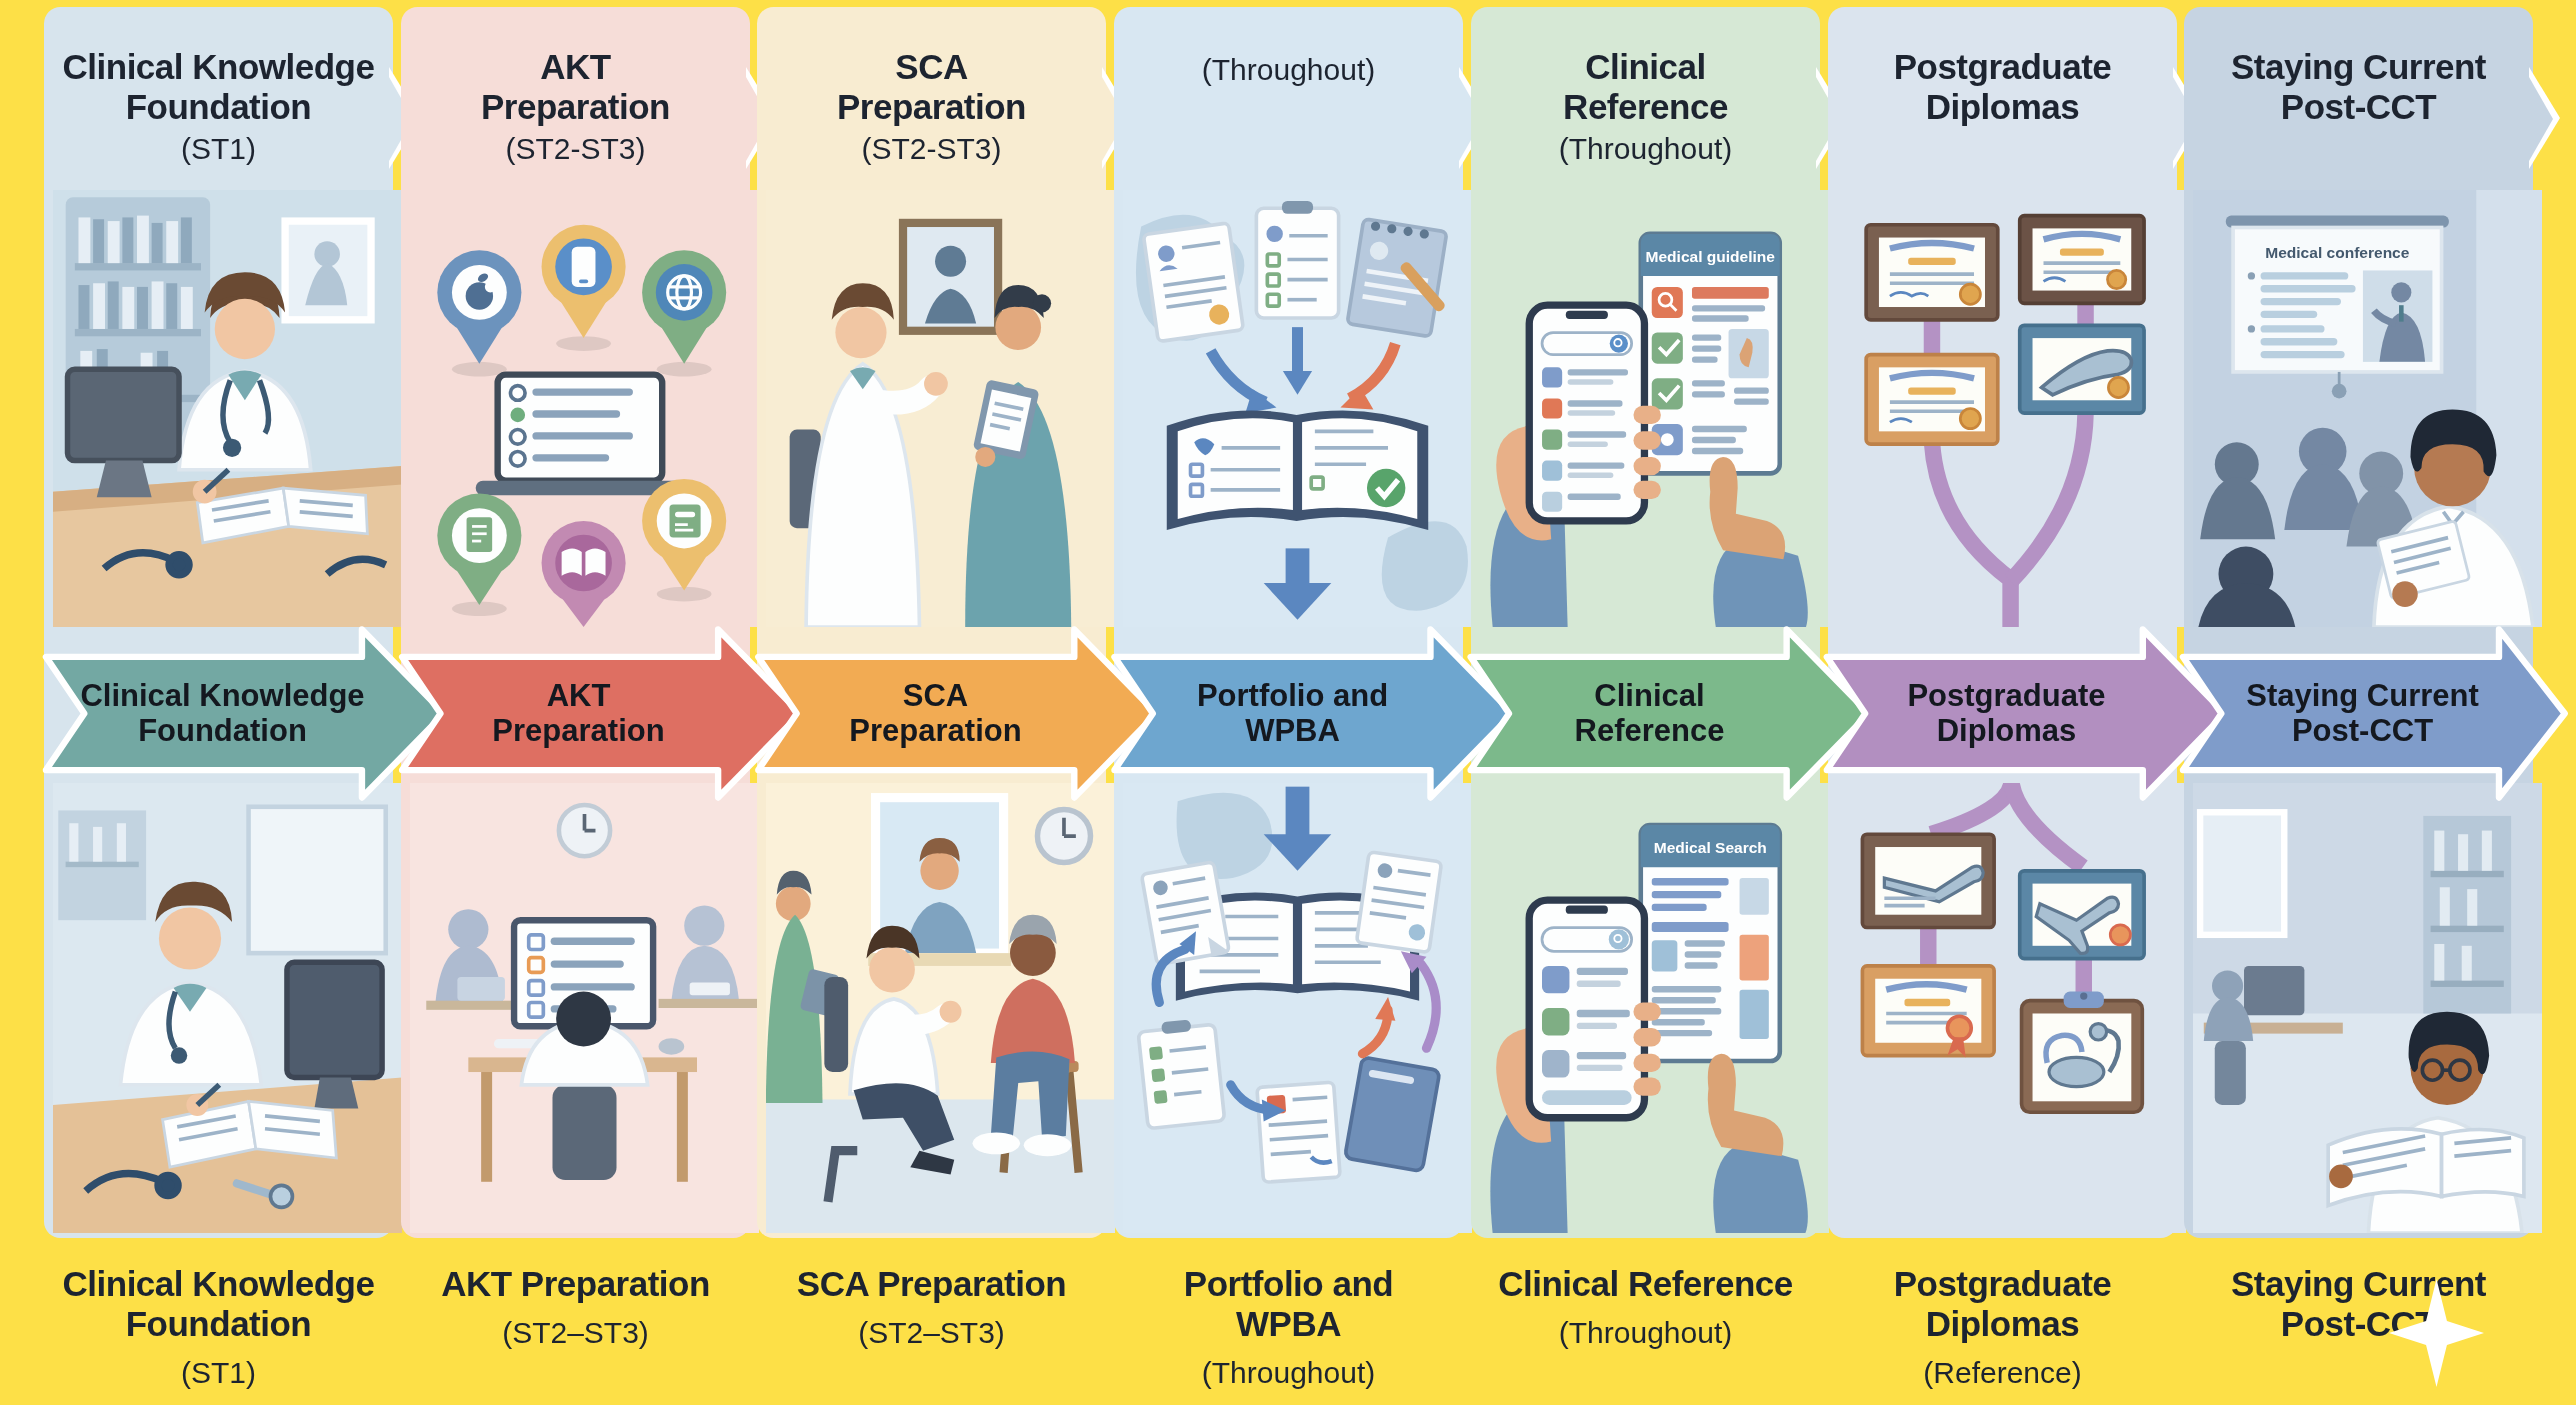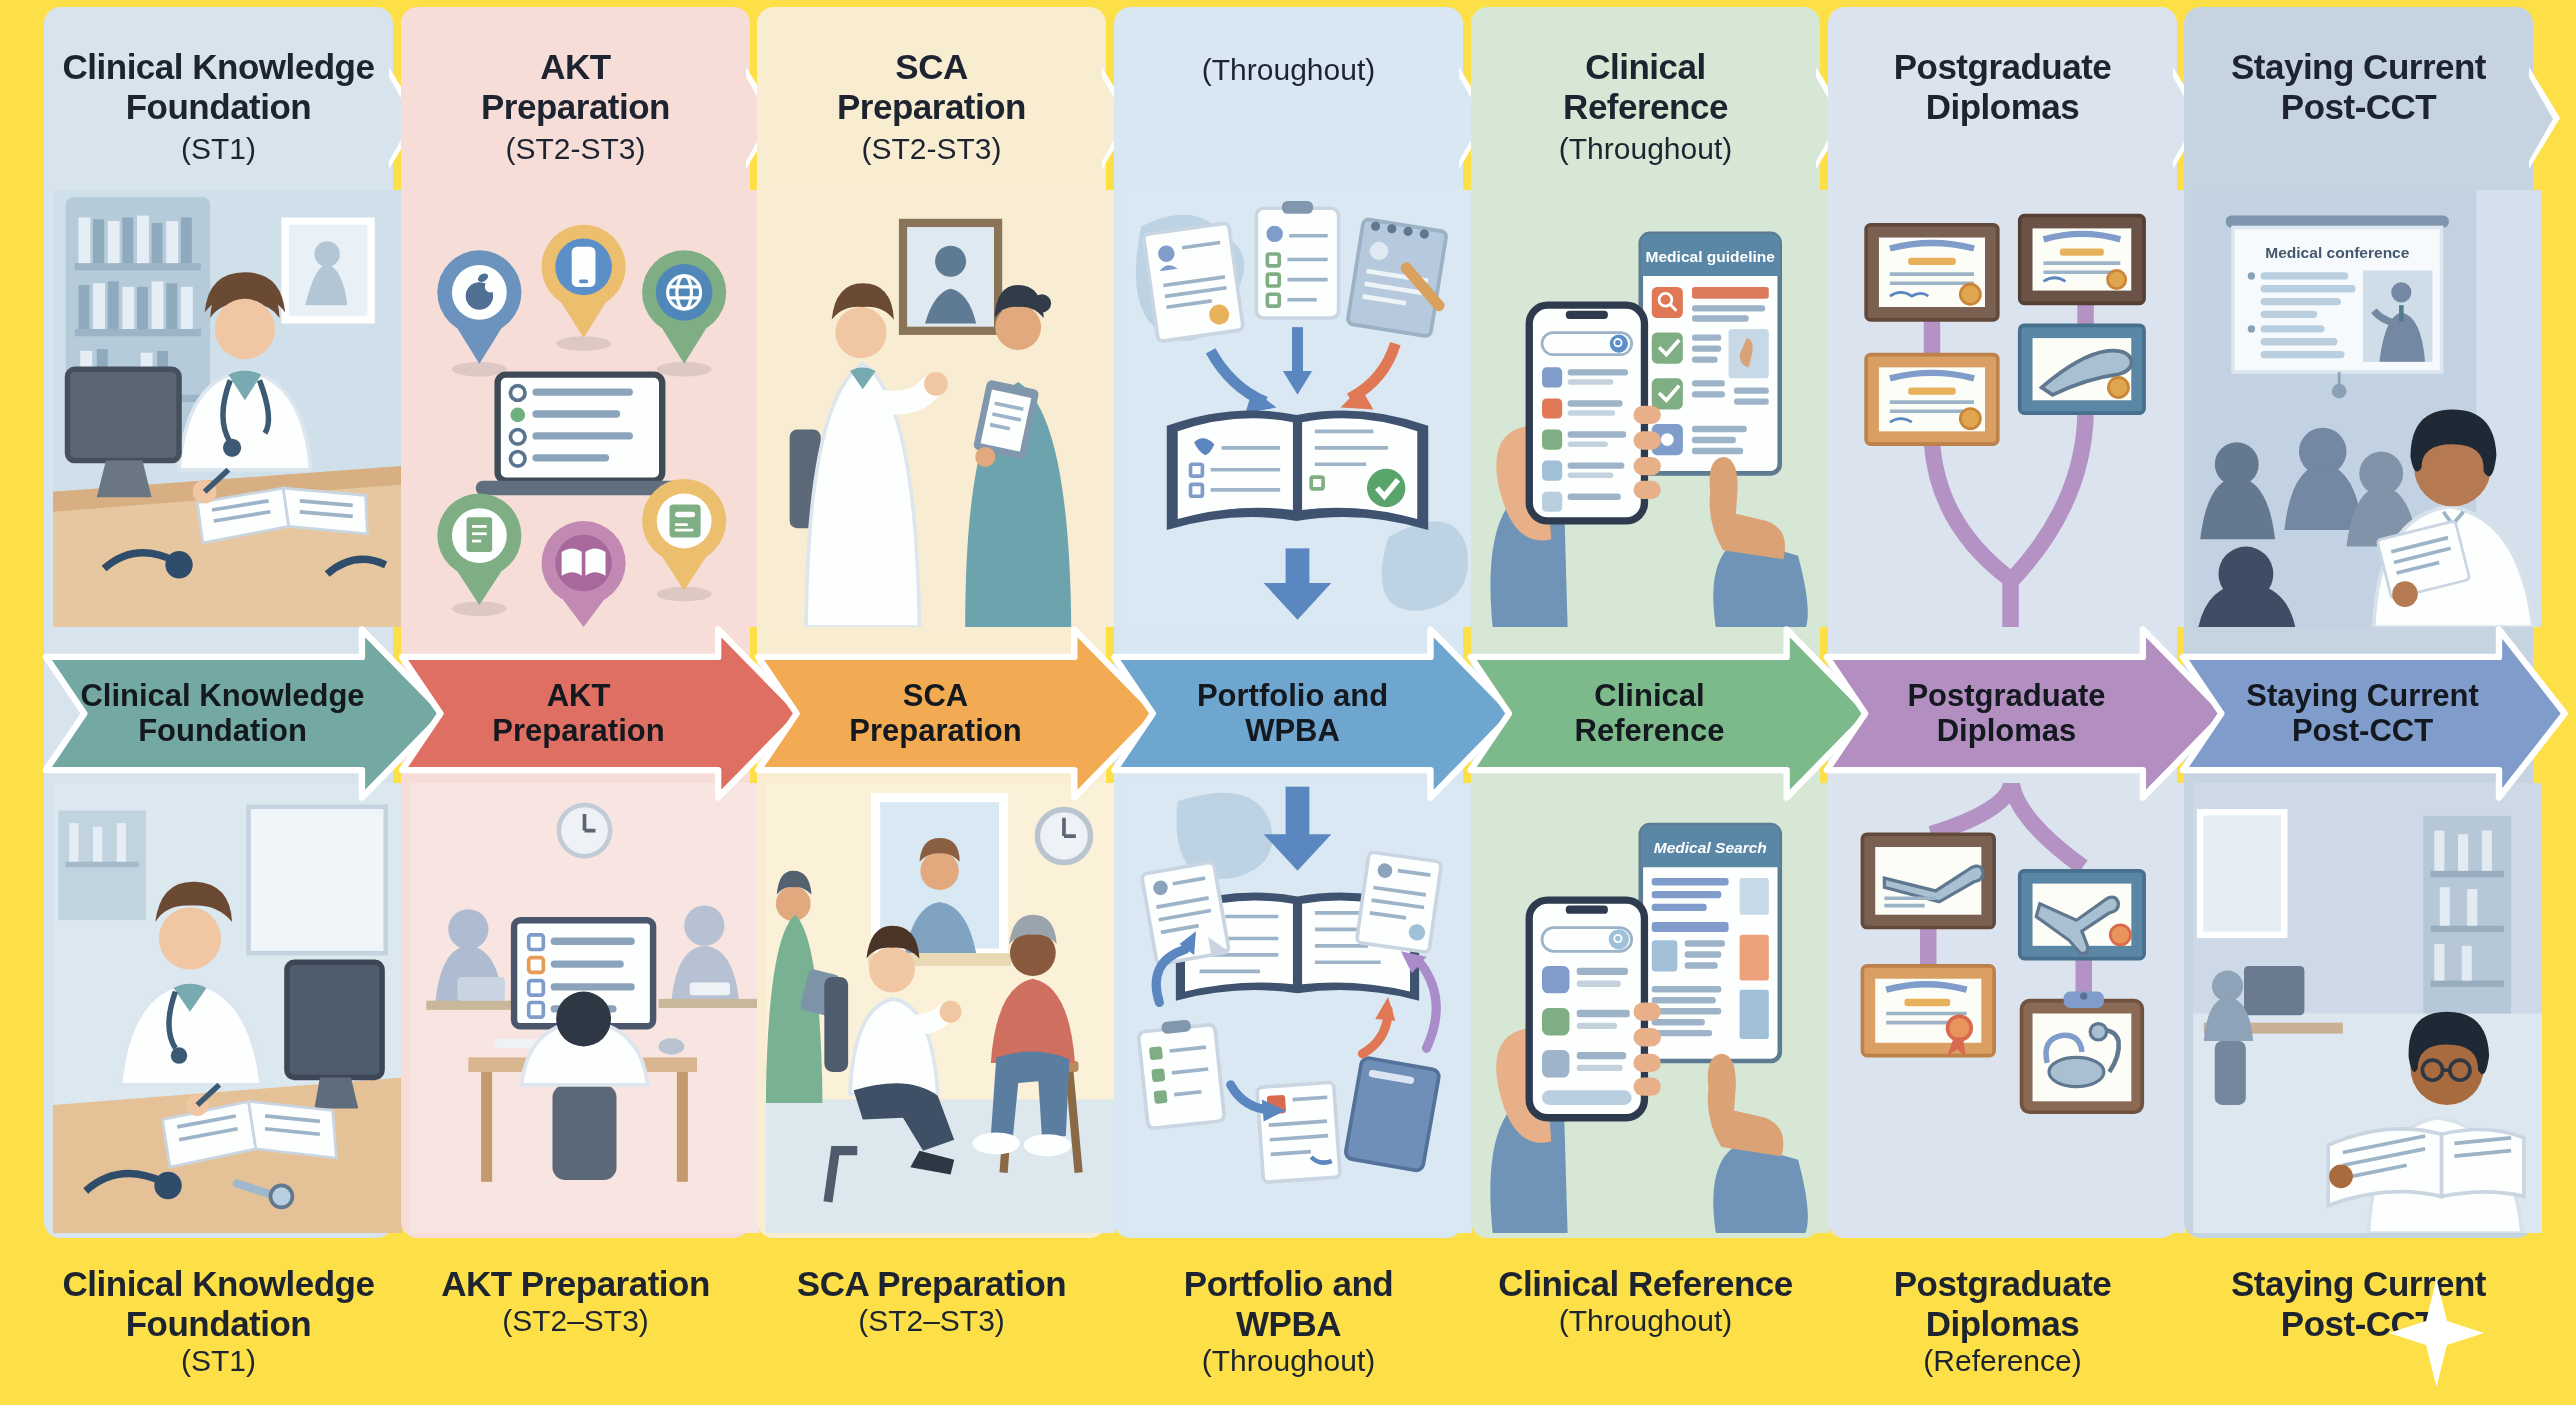--- a/index.html
+++ b/index.html
@@ -9,30 +9,30 @@
   .col-head{padding-top:40px;text-align:center;}
   .col-title{font-size:35px;font-weight:700;letter-spacing:-0.5px;line-height:1.13;white-space:pre-line;}
   .col-sub{font-size:30px;margin-top:5.5px;}
   .chev-outer{position:absolute;right:-27.4px;top:60px;width:0;height:0;z-index:3;
       border-top:51px solid transparent;border-bottom:51px solid transparent;border-left:31px solid #ffffff;}
   .chev-inner{position:absolute;right:-20px;top:70px;width:0;height:0;z-index:4;
       border-top:42px solid transparent;border-bottom:42px solid transparent;border-left:24px solid #ccc;}
   .column:last-child .chev-outer,.column:last-child .chev-inner{display:none;}
   .illus{position:absolute;left:9px;width:349px;overflow:hidden;}
   .illus-top{top:183px;height:437px;}
-  .illus-bottom{top:776px;height:450px;font-style:italic;}
+  .illus-bottom{top:776px;height:450px;}
   .illus svg{display:block;width:100%;height:100%;}
   #arrow-band{position:absolute;left:0;top:624px;width:2576px;height:179px;z-index:5;}
   .arrow-label{position:absolute;top:624px;height:179px;width:309px;z-index:6;
       display:flex;align-items:center;justify-content:center;text-align:center;
       font-size:31px;font-weight:700;line-height:1.1;white-space:pre-line;color:#14181f;}
   #bottom-strip{position:absolute;left:0;top:1264px;width:2576px;height:137px;z-index:2;}
   .bottom-label{position:absolute;top:0;width:349px;text-align:center;}
   .bl-title{font-size:35px;font-weight:700;letter-spacing:-0.5px;line-height:1.14;white-space:pre-line;}
-  .bl-sub{font-size:30px;margin-top:0;}
+  .bl-sub{font-size:30px;margin-top:12px;}
   .sparkle{position:absolute;left:2389px;top:1279px;width:95px;height:108px;background:#ffffff;z-index:3;
       clip-path:polygon(50% 0,61% 39%,100% 50%,61% 61%,50% 100%,39% 61%,0 50%,39% 39%);}
   text{font-family:"Liberation Sans",sans-serif;}
 </style>
 </head>
 <body>
 
 <div id="page">
 
   <div class="column" style="left: 44px; background: rgb(215, 228, 237);">

